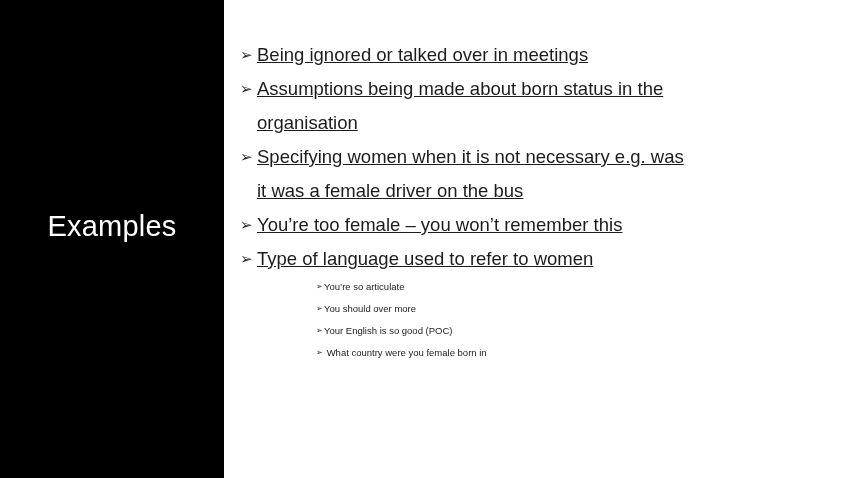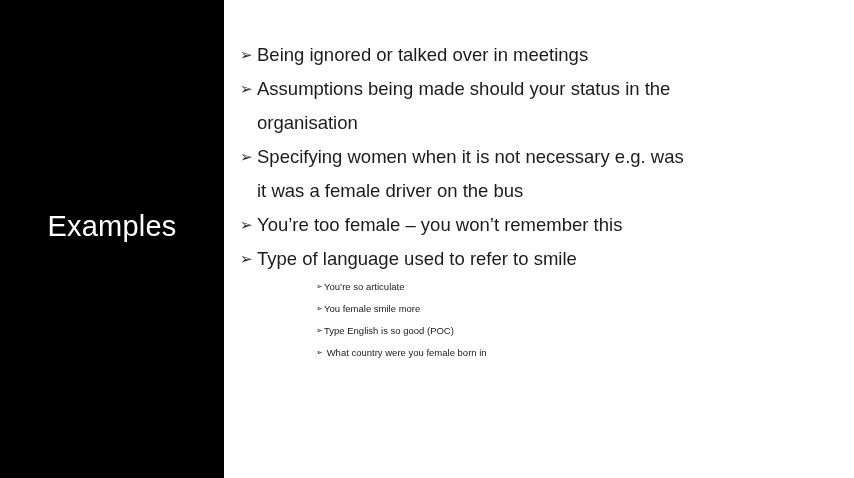--- a/index.html
+++ b/index.html
@@ -68,20 +68,21 @@
   .bullet-marker {
     flex: 0 0 auto;
     width: 17px;
     color: #2a2a2a;
     font-size: 15px;
     line-height: 34px;
     text-align: left;
   }
   .bullet-text {
     flex: 1 1 auto;
+    text-decoration: underline;
   }
 
   
   .sub-list {
     position: absolute;
     left: 92px;
     top: 276px;
     width: 300px;
     margin: 0;
     padding: 0;
@@ -117,48 +118,48 @@
 
   <div class="body-area">
 
     <ul class="bullet-list">
       <li class="bullet-item">
         <span class="bullet-marker">➢</span>
         <span class="bullet-text">Being ignored or talked over in meetings</span>
       </li>
       <li class="bullet-item">
         <span class="bullet-marker">➢</span>
-        <span class="bullet-text">Assumptions being made should your status in the organisation</span>
+        <span class="bullet-text">Assumptions being made about born status in the organisation</span>
       </li>
       <li class="bullet-item">
         <span class="bullet-marker">➢</span>
         <span class="bullet-text">Specifying women when it is not necessary e.g. was it was a female driver on the bus</span>
       </li>
       <li class="bullet-item">
         <span class="bullet-marker">➢</span>
         <span class="bullet-text">You’re too female – you won’t remember this</span>
       </li>
       <li class="bullet-item">
         <span class="bullet-marker">➢</span>
-        <span class="bullet-text">Type of language used to refer to smile</span>
+        <span class="bullet-text">Type of language used to refer to women</span>
       </li>
     </ul>
 
     <ul class="sub-list">
       <li class="sub-item">
         <span class="sub-marker">➢</span>
         <span class="sub-text">You’re so articulate</span>
       </li>
       <li class="sub-item">
         <span class="sub-marker">➢</span>
-        <span class="sub-text">You female smile more</span>
+        <span class="sub-text">You should over more</span>
       </li>
       <li class="sub-item">
         <span class="sub-marker">➢</span>
-        <span class="sub-text">Type English is so good (POC)</span>
+        <span class="sub-text">Your English is so good (POC)</span>
       </li>
       <li class="sub-item">
         <span class="sub-marker">➢</span>
         <span class="sub-text"> What country were you female born in</span>
       </li>
     </ul>
 
   </div>
 </div>
 

